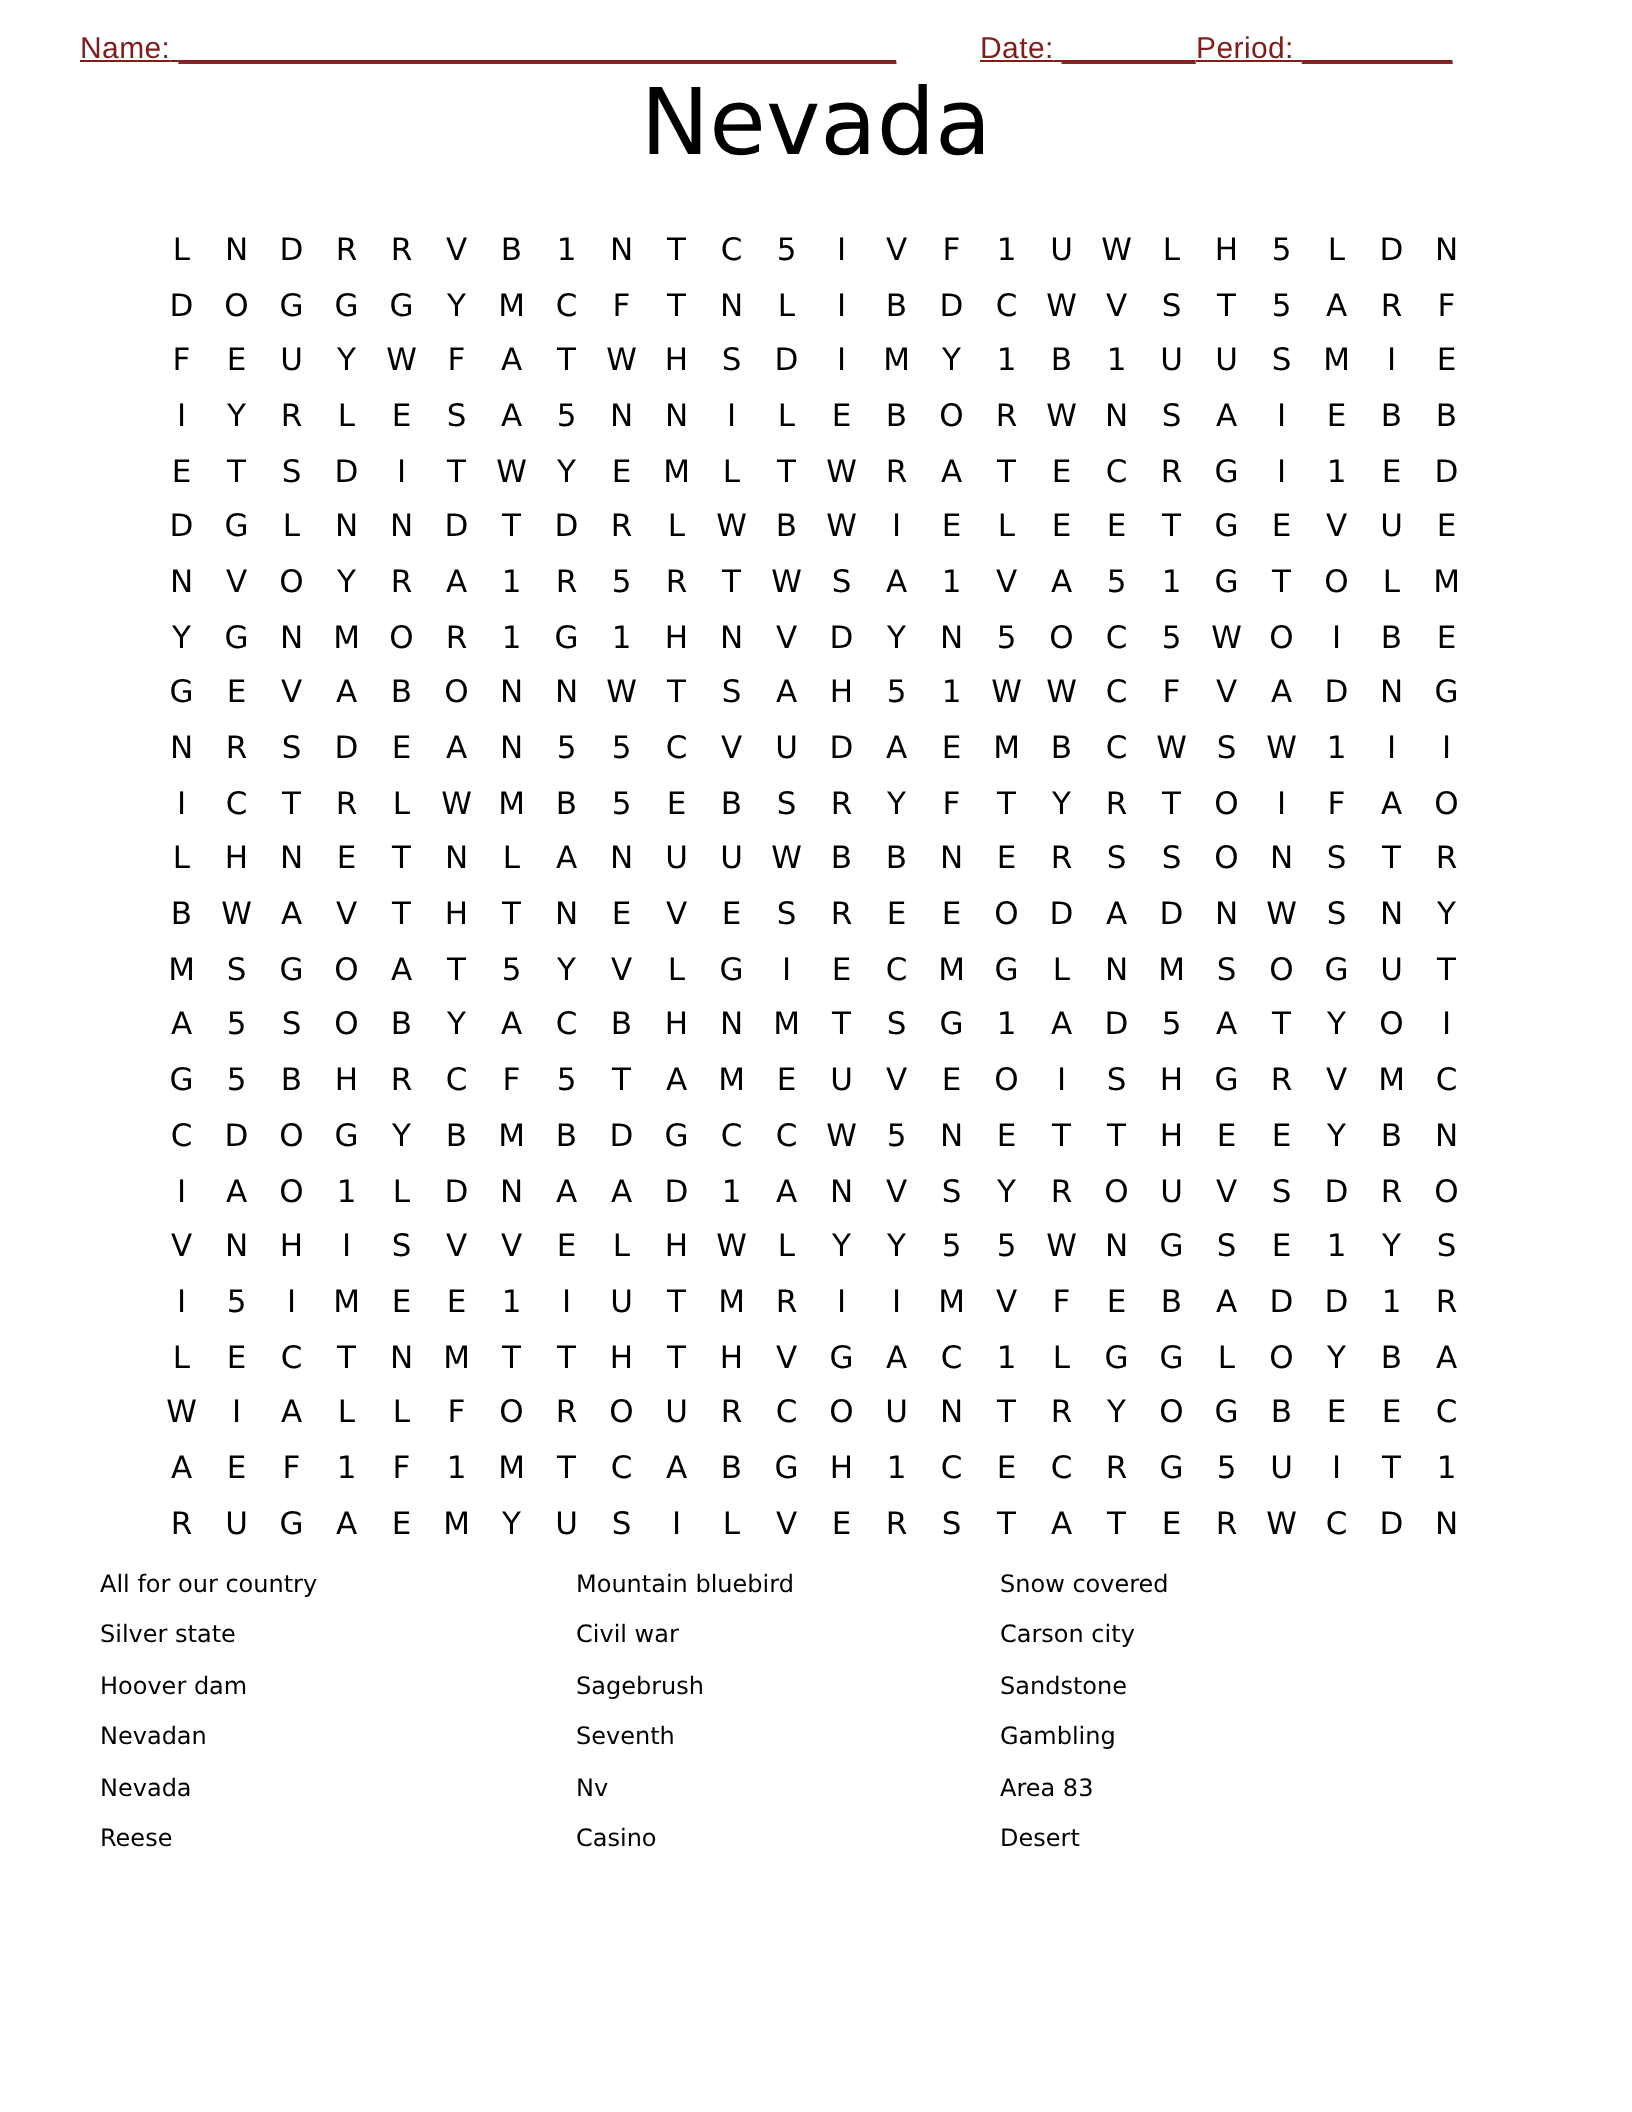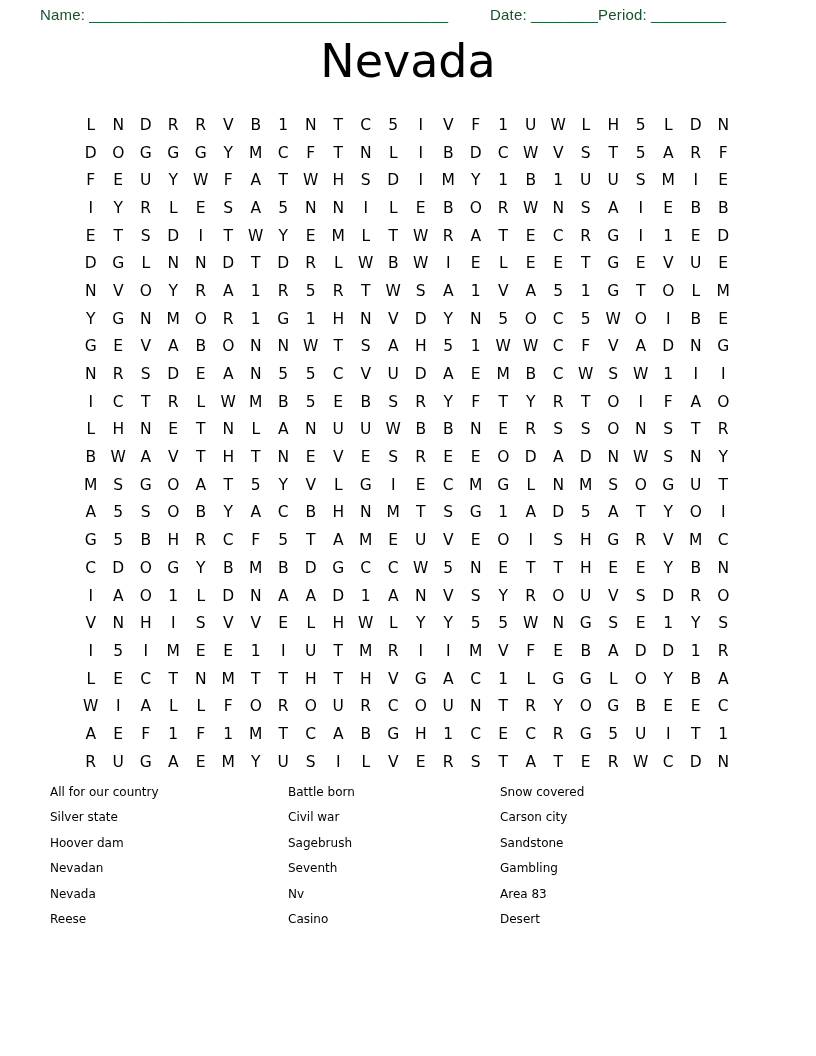--- a/index.html
+++ b/index.html
@@ -11,25 +11,26 @@
     position: relative;
     width: 816px;
     height: 1056px;
     background: #ffffff;
     overflow: hidden;
     color: #000000;
   }
   
   .hdr {
     position: absolute;
-    top: 6px;
+    top: 16px;
     font-family: "Liberation Sans", sans-serif;
     font-size: 15px;
-    color: #14532d;
+    color: #7f1d1d;
     white-space: nowrap;
+    text-decoration: underline;
   }
   .hdr .lbl { letter-spacing: 0.2px; }
   .hdr .line { letter-spacing: 0px; }
   #hdr-name   { left: 40px; }
   #hdr-date   { left: 490px; }
   #hdr-period { left: 598px; }
   
   #title {
     position: absolute;
     top: 34px;
@@ -674,21 +675,21 @@
 
   <div class="wordcol" id="wordcol-1">
       <div>All for our country</div>
       <div>Silver state</div>
       <div>Hoover dam</div>
       <div>Nevadan</div>
       <div>Nevada</div>
       <div>Reese</div>
     </div>
   <div class="wordcol" id="wordcol-2">
-      <div>Battle born</div>
+      <div>Mountain bluebird</div>
       <div>Civil war</div>
       <div>Sagebrush</div>
       <div>Seventh</div>
       <div>Nv</div>
       <div>Casino</div>
     </div>
   <div class="wordcol" id="wordcol-3">
       <div>Snow covered</div>
       <div>Carson city</div>
       <div>Sandstone</div>

